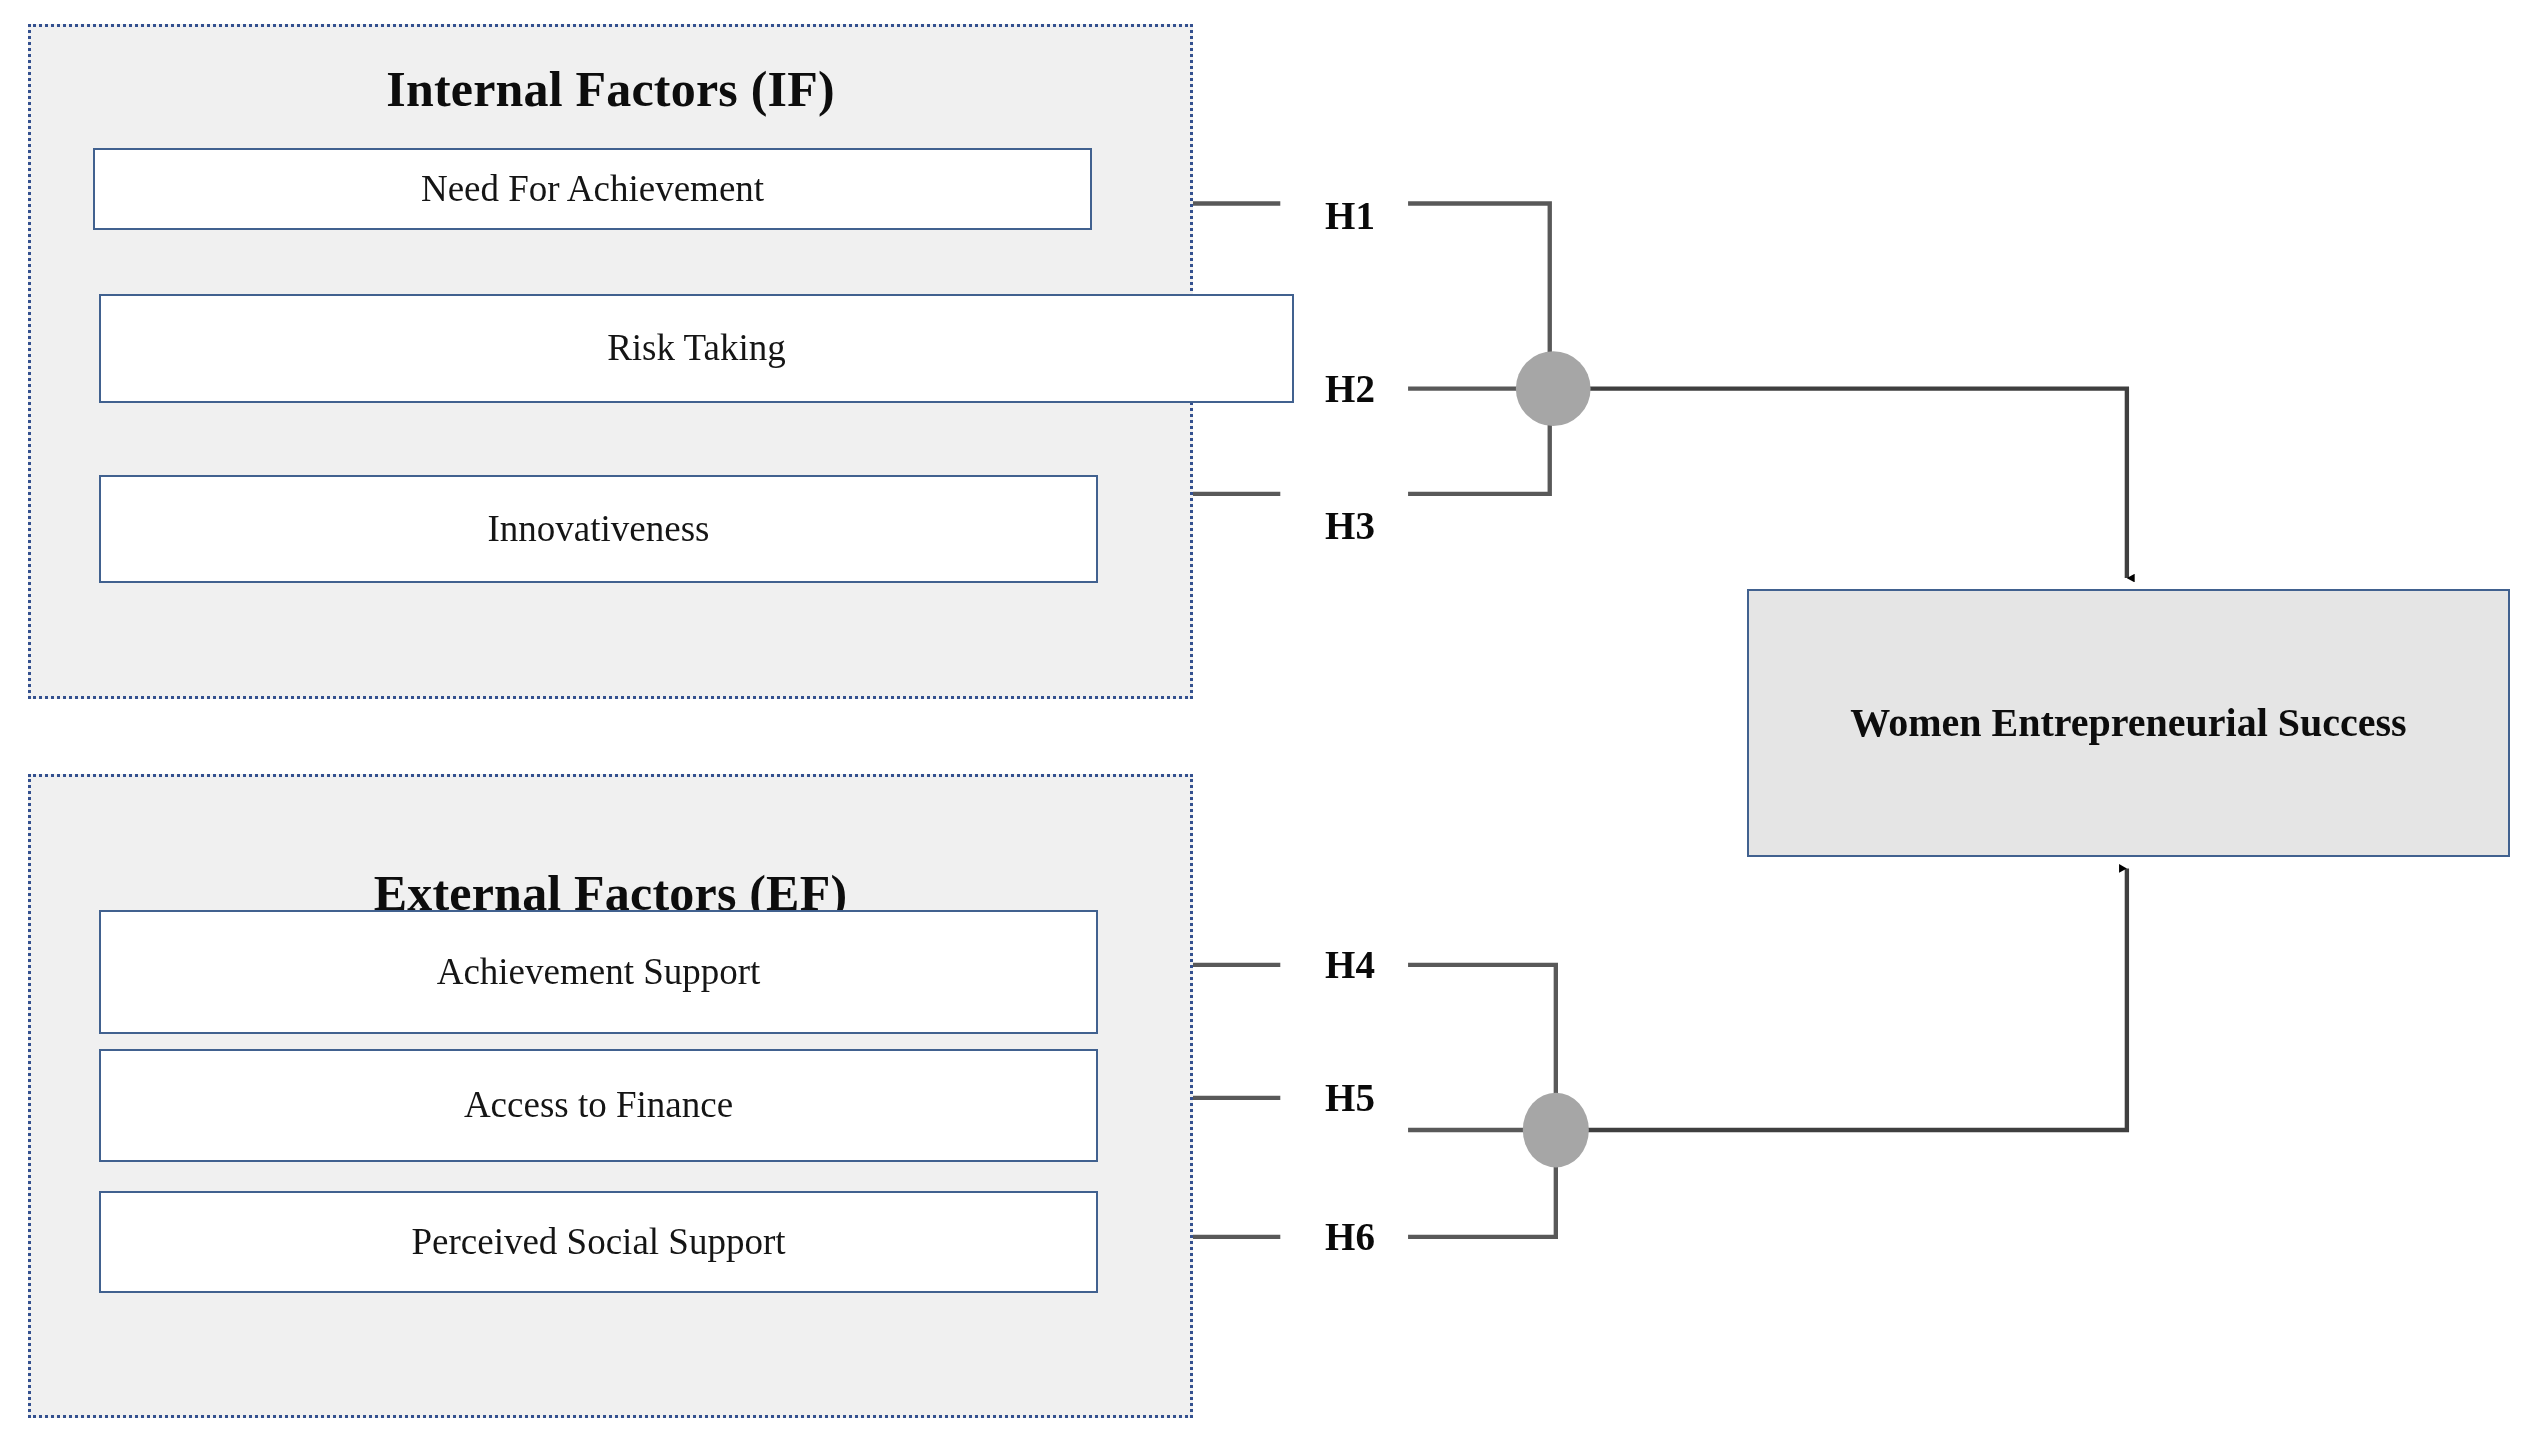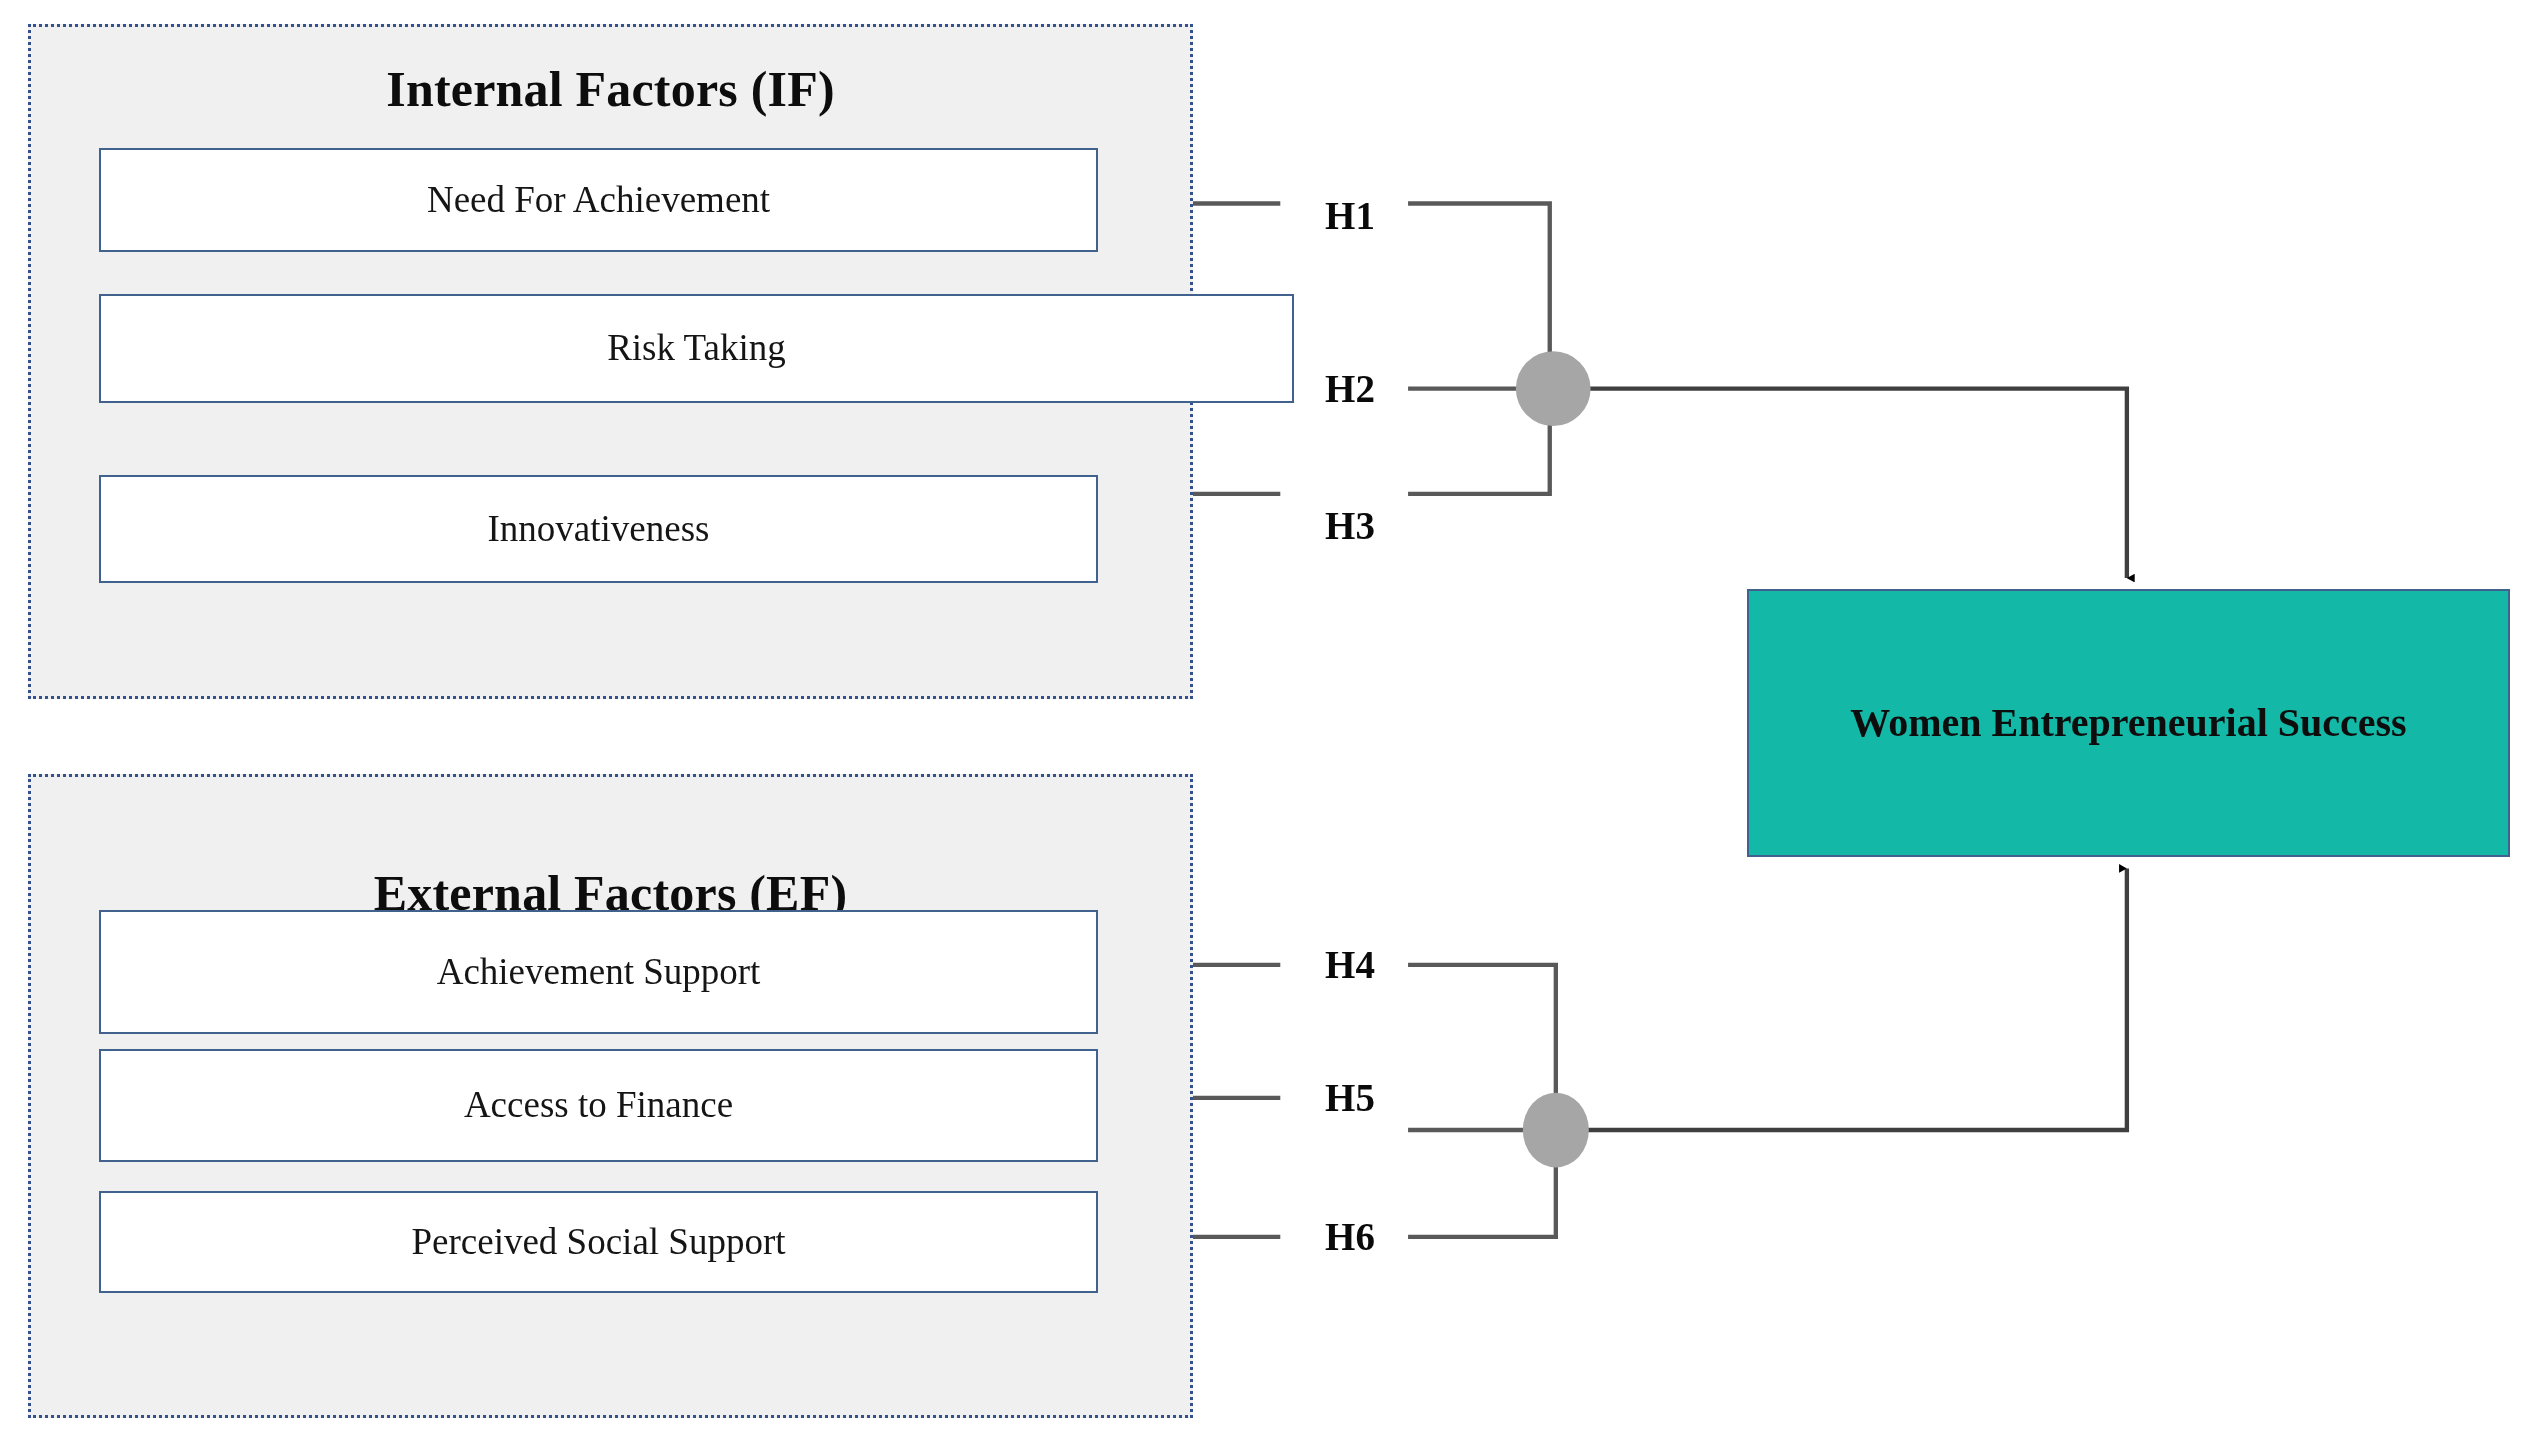--- a/index.html
+++ b/index.html
@@ -57,21 +57,21 @@
     text-align: center;
     line-height: 1.15;
   }
   #outcome-box {
     position: absolute;
     left: 1747px;
     top: 589px;
     width: 763px;
     height: 268px;
     box-sizing: border-box;
-    background: #14b8a6;
+    background: #e5e5e5;
     border: 2.6px solid #41618f;
     display: flex;
     align-items: center;
     justify-content: center;
     text-align: center;
     font-weight: bold;
     font-size: 40px;
     line-height: 1.55;
     color: #0d0d0d;
     padding: 0 24px;
@@ -122,21 +122,21 @@
 
     <path d="M 1790 1300 L 2447 1300 L 2447 999" fill="none" stroke="#3f3f3f" stroke-width="5" marker-end="url(#arrowhead-up)"></path>
 
     <ellipse cx="1790" cy="1300" rx="38" ry="43" fill="#a6a6a6"></ellipse>
   </svg>
 
   <div class="group-container" id="if-container">
     <div class="group-title" id="if-title">Internal Factors (IF)</div>
   </div>
 
-  <div class="factor-box" style="left:99px; top:148px; width:999px; height:104px;">
+  <div class="factor-box" style="left:93px; top:148px; width:999px; height:82px;">
     <span>Need For Achievement</span>
   </div>
 
   <div class="factor-box" style="left:99px; top:294px; width:1195px; height:109px;">
     <span>Risk Taking</span>
   </div>
 
   <div class="factor-box" style="left:99px; top:440px; width:999px; height:108px;margin-top:35px;">
     <span>Innovativeness</span>
   </div>

